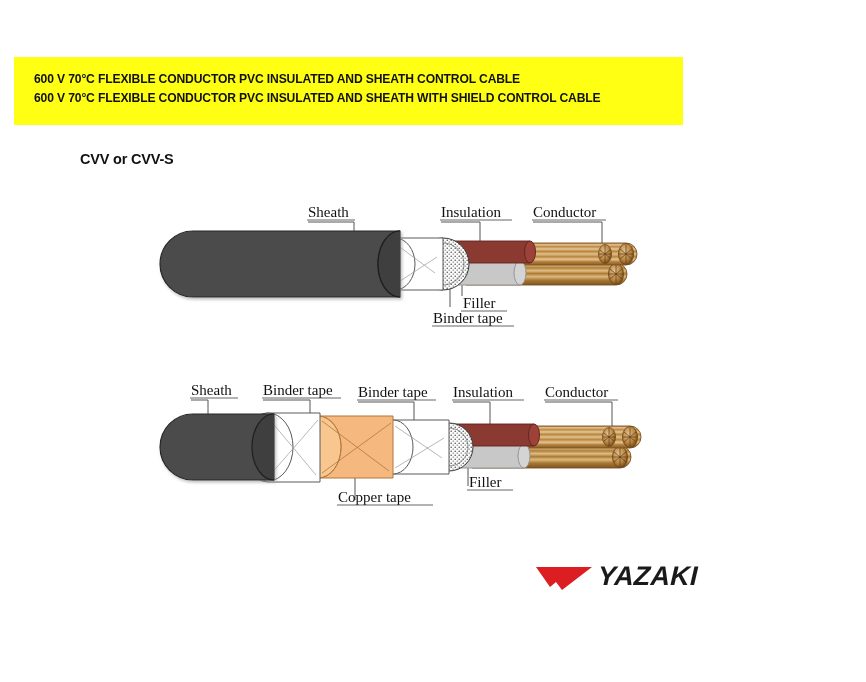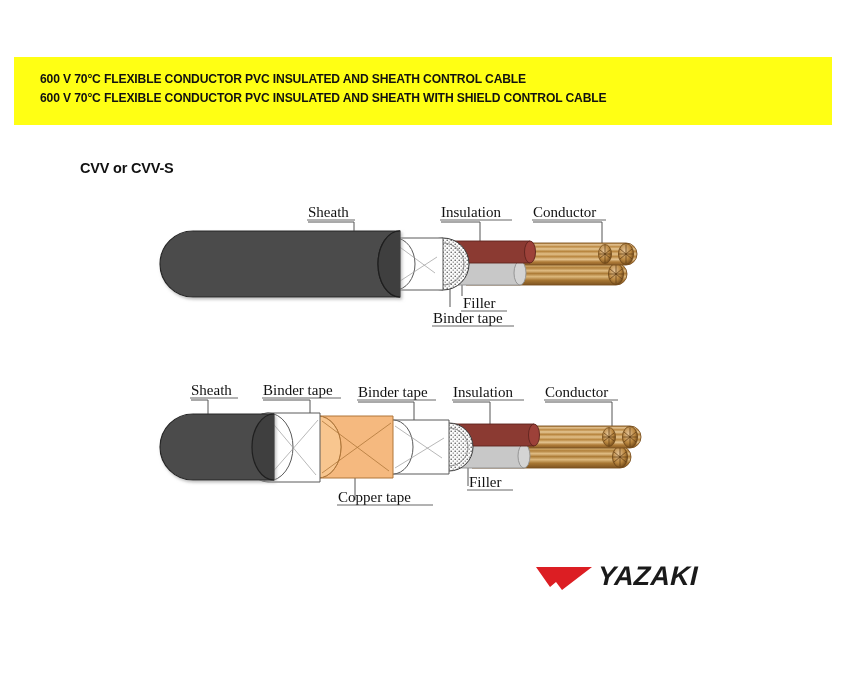--- a/index.html
+++ b/index.html
@@ -17,43 +17,43 @@
   .page {
     position: absolute;
     inset: 0;
   }
 
   
   .banner {
     position: absolute;
     left: 14px;
     top: 57px;
-    width: 818px;
+    width: 669px;
     height: 68px;
     background: #ffff14;
     box-sizing: border-box;
-    padding: 13px 0 0 26px;
+    padding: 13px 0 0 20px;
   }
   .banner-line {
     font-family: "Liberation Sans", sans-serif;
     font-weight: bold;
     font-size: 12.5px;
     letter-spacing: -0.15px;
     color: #111111;
     line-height: 19px;
     white-space: nowrap;
     transform: scaleX(0.97);
     transform-origin: left center;
   }
 
   
   .section-title {
     position: absolute;
     left: 80px;
-    top: 160px;
+    top: 151px;
     font-family: "Liberation Sans", sans-serif;
     font-weight: bold;
     font-size: 14.5px;
     color: #111111;
     letter-spacing: -0.2px;
     white-space: nowrap;
   }
 
   
   .figure {

